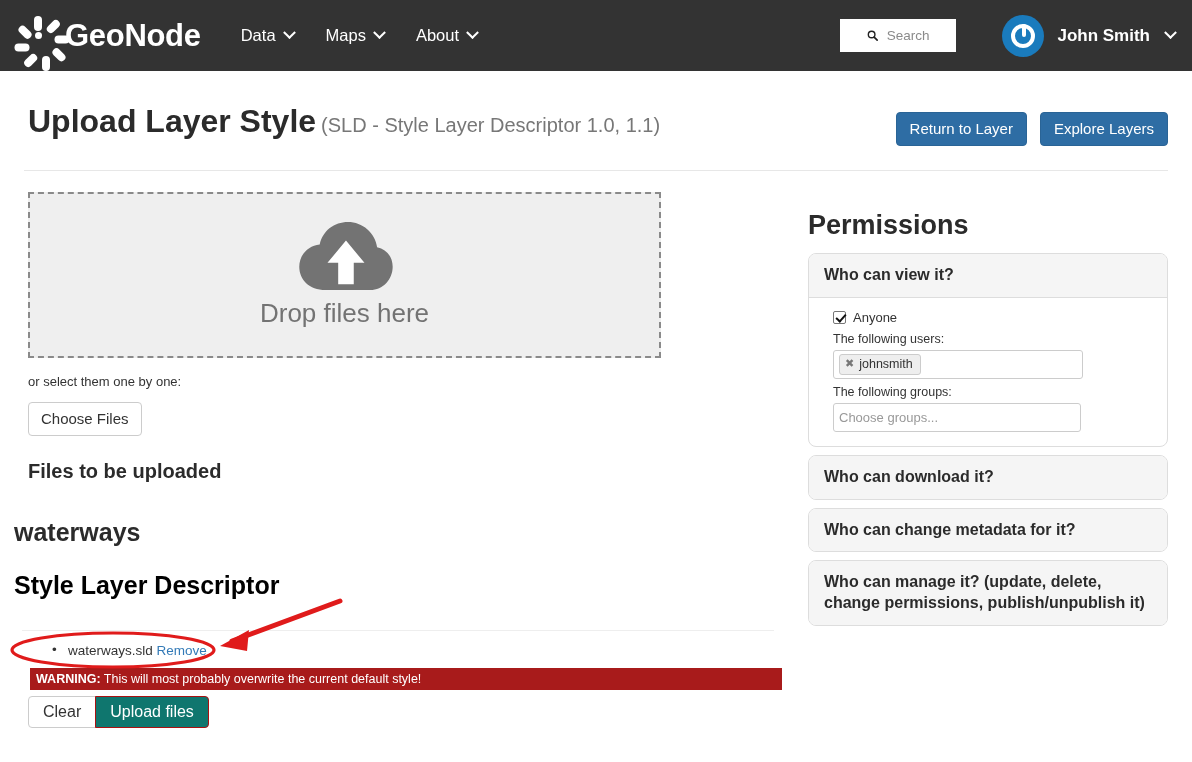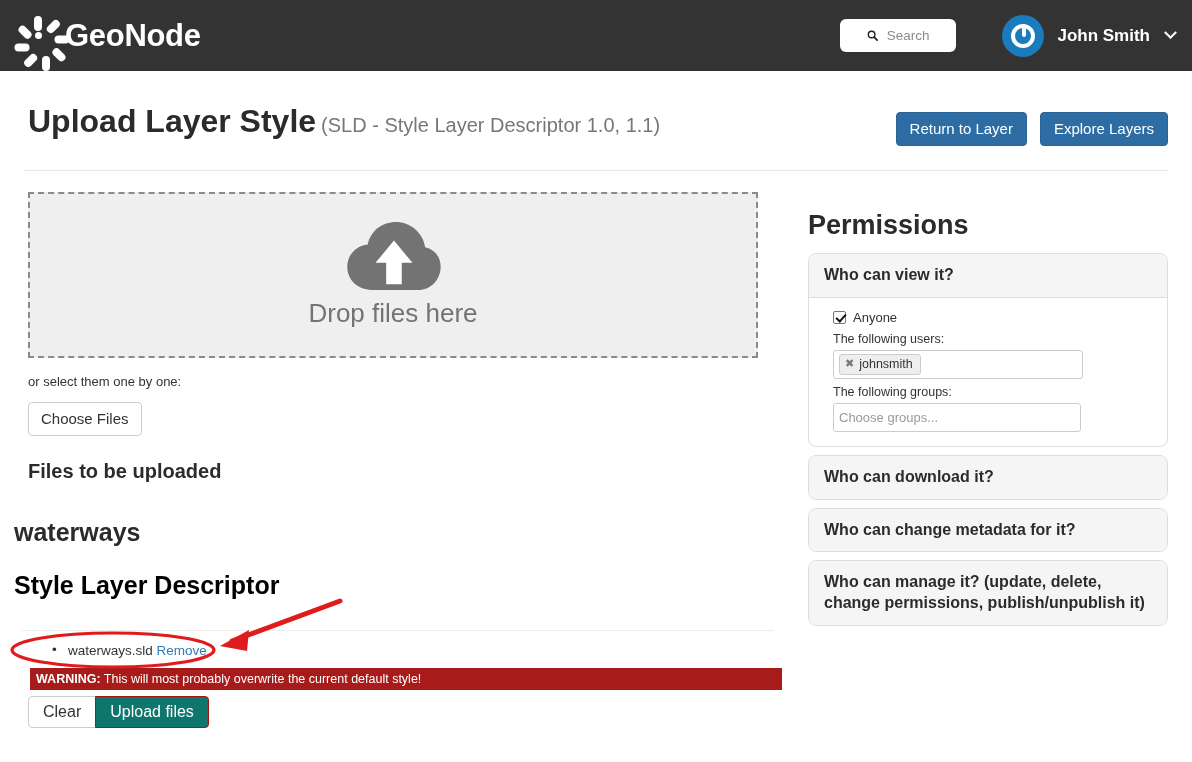--- a/index.html
+++ b/index.html
@@ -68,21 +68,21 @@
     transform: rotate(45deg) translate(-2px,-2px);
   }
   .nav-right {
     margin-left: auto;
     display: flex; align-items: center;
     margin-right: 17px;
   }
   .searchbox {
     width: 116px; height: 33px;
     background: #ffffff;
-    border-radius: 6px;
+    border-radius: 0;
     display: flex; align-items: center;
     padding: 0 27px;
     gap: 8px;
     cursor: text;
   }
   .search-placeholder {
     color: #8b8b8b;
     font-size: 13.5px;
   }
   .avatar {
@@ -156,21 +156,21 @@
     width: 1144px; height: 1px;
     background: #e7e7e7;
   }
 
   
   .left-col {
     position: absolute; left: 28px; top: 192px;
     width: 752px;
   }
   .dropzone {
-    width: 730px; height: 166px;
+    width: 633px; height: 166px;
     border: 2px dashed #8a8a8a;
     background: #efefef;
     display: flex; flex-direction: column;
     align-items: center; justify-content: center;
     cursor: pointer;
   }
   .cloud-icon { width: 98px; height: 72px; }
   .drop-text {
     font-size: 26px;
     color: #737373;
@@ -379,20 +379,34 @@
       <span class="petal" style="transform: rotate(135deg) translate(-4px,-20px);"></span>
       <span class="petal" style="transform: rotate(180deg) translate(-4px,-20px);"></span>
       <span class="petal" style="transform: rotate(225deg) translate(-4px,-20px);"></span>
       <span class="petal" style="transform: rotate(270deg) translate(-4px,-20px);"></span>
       <span class="petal" style="transform: rotate(315deg) translate(-4px,-20px);"></span>
       <span class="core"></span>
     </span>
     <span class="brand-name">GeoNode</span>
   </a>
 
+  <div class="nav-links">
+    <a class="nav-item">
+      <span>Data</span>
+      <span class="caret"></span>
+    </a>
+    <a class="nav-item">
+      <span>Maps</span>
+      <span class="caret"></span>
+    </a>
+    <a class="nav-item">
+      <span>About</span>
+      <span class="caret"></span>
+    </a>
+  </div>
 
   <div class="nav-right">
     <div class="searchbox">
       <svg width="15" height="15" viewBox="0 0 16 16">
         <circle cx="6.6" cy="6.6" r="4.7" fill="none" stroke="#222" stroke-width="2"></circle>
         <line x1="10.2" y1="10.2" x2="14.5" y2="14.5" stroke="#222" stroke-width="2.4" stroke-linecap="round"></line>
       </svg>
       <span class="search-placeholder">Search</span>
     </div>
 

